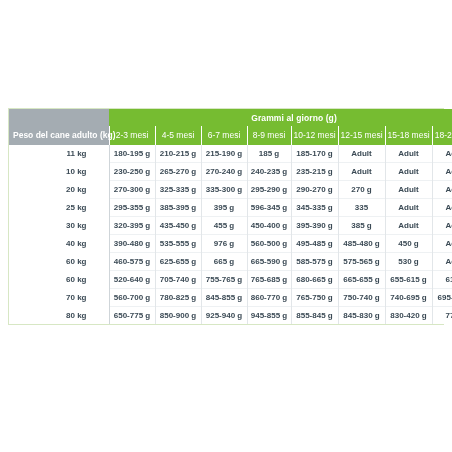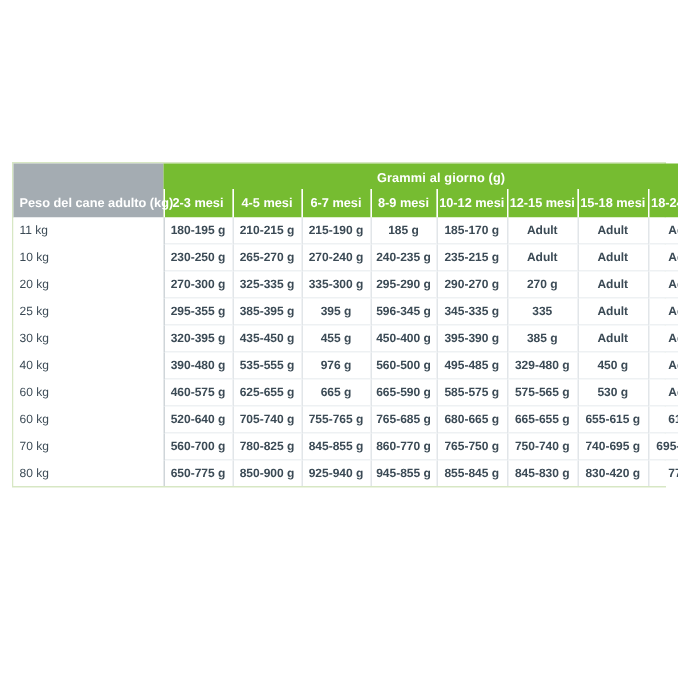--- a/index.html
+++ b/index.html
@@ -63,32 +63,33 @@
     text-align: right;
     padding: 4px 6px 5px 4px;
     border: none;
     white-space: nowrap;
   }
 
   th.age-col {
     background: #76bc31;
     color: #ffffff;
     font-size: 8.5px;
-    font-weight: bold;
+    font-weight: normal;
     text-align: center;
     padding: 4px 0 5px 0;
     border-left: 1px solid #ffffff;
     white-space: nowrap;
   }
 
   
   td.weight-cell {
     font-size: 8px;
-    font-weight: normal;
+    font-weight: bold;
     color: #3b4a55;
+    text-align: right;
     padding: 4px 22px 4px 4px;
     background: #ffffff;
     border: none;
     white-space: nowrap;
   }
 
   td.value-cell {
     font-size: 8px;
     font-weight: bold;
     color: #3b4a55;
@@ -208,21 +209,21 @@
           <td class="value-cell">Adult</td>
         </tr>
 
         <tr>
           <td class="weight-cell">40 kg</td>
           <td class="value-cell first-value">390-480 g</td>
           <td class="value-cell">535-555 g</td>
           <td class="value-cell">976 g</td>
           <td class="value-cell">560-500 g</td>
           <td class="value-cell">495-485 g</td>
-          <td class="value-cell">329-480 g</td>
+          <td class="value-cell">485-480 g</td>
           <td class="value-cell">450 g</td>
           <td class="value-cell">Adult</td>
         </tr>
 
         <tr>
           <td class="weight-cell">60 kg</td>
           <td class="value-cell first-value">460-575 g</td>
           <td class="value-cell">625-655 g</td>
           <td class="value-cell">665 g</td>
           <td class="value-cell">665-590 g</td>

